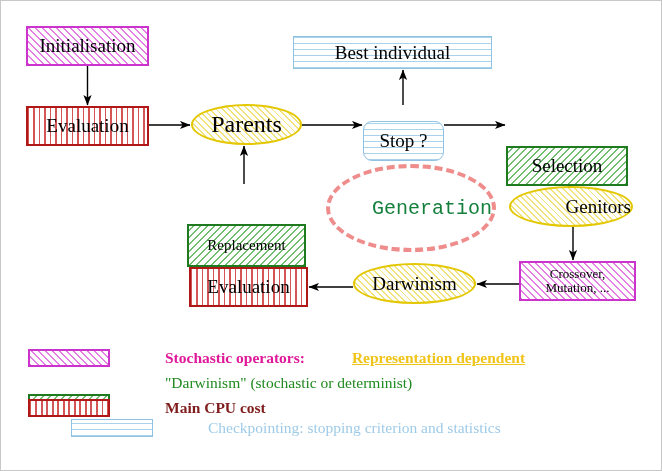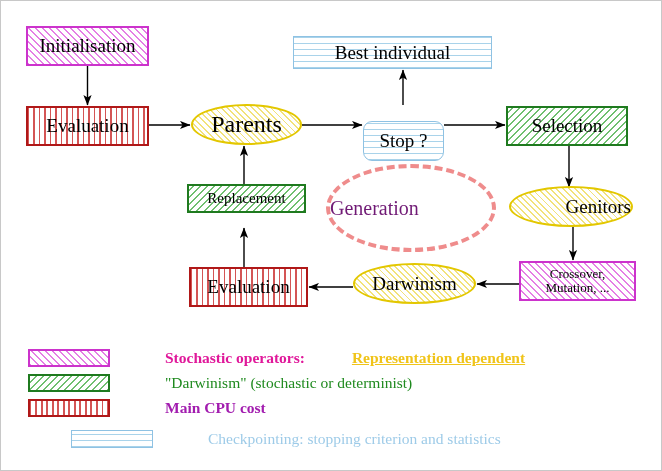--- a/index.html
+++ b/index.html
@@ -38,20 +38,21 @@
     background-image:repeating-linear-gradient(45deg,
         #e57fe5 0px,#e57fe5 1.4px,
         rgba(255,255,255,0) 1.4px,rgba(255,255,255,0) 5px);
   }
   .hatch-green{
     border:2px solid #1f7a1f;
     background-color:#ffffff;
     background-image:repeating-linear-gradient(-45deg,
         #6fbf6f 0px,#6fbf6f 1.4px,
         rgba(255,255,255,0) 1.4px,rgba(255,255,255,0) 5px);
+    margin-top:40px;
   }
   .hatch-red{
     border:2px solid #b01818;
     background-color:#ffffff;
     background-image:repeating-linear-gradient(90deg,
         #d45555 0px,#d45555 1.5px,
         rgba(255,255,255,0) 1.5px,rgba(255,255,255,0) 5.5px);
   }
   .hatch-blue{
     border:1.6px solid #8fc2e3;
@@ -70,23 +71,24 @@
 
   .ellipse{border-radius:50%;}
   .rounded{border-radius:9px;}
 
   .dashed-ellipse{
     position:absolute;
     box-sizing:border-box;
     border:4px dashed #ef8c8c;
     border-radius:50%;
     background:transparent;
-    display:flex;align-items:center;justify-content:flex-start;
-    color:#701a75;
+    display:flex;align-items:center;justify-content:flex-end;
+    color:#15803d;
     z-index:1;
+    font-family:Liberation Mono, monospace;
   }
 
   
   svg#edges{
     position:absolute;left:0;top:0;
     width:660px;height:469px;
     z-index:3;
     pointer-events:none;
   }
 
@@ -107,21 +109,21 @@
   .legend-text{
     margin-left:22px;
     font-size:15.5px;
     white-space:nowrap;
     font-weight:bold;
   }
   .legend-text.plain{font-weight:normal;}
   .lt-magenta{color:#e0189a;}
   .lt-yellow{color:#f0c419;}
   .lt-green{color:#1f8a1f;}
-  .lt-red{color:#a21caf;}
+  .lt-red{color:#7f1d1d;}
   .lt-blue{color:#9ecbe8;}
 </style>
 </head>
 <body>
 
 <div id="canvas">
 
   <div class="dashed-ellipse" style="left:325px;top:163px;width:170px;height:88px;">
     <span style="font-size:20px;">Generation</span>
   </div>
@@ -192,38 +194,38 @@
   </div>
 
   <div class="node hatch-yellow ellipse" style="left:352px;top:262px;width:123px;height:41px;font-size:19px;">
     <span>Darwinism</span>
   </div>
 
   <div class="node hatch-red" style="left:188px;top:266px;width:119px;height:40px;font-size:19px;">
     <span>Evaluation</span>
   </div>
 
-  <div class="node hatch-green" style="left:186px;top:183px;width:119px;height:29px;font-size:15px;">
+  <div class="node hatch-green" style="left:186px;top:183px;width:119px;height:43px;font-size:15px;">
     <span>Replacement</span>
   </div>
 
   <div class="legend-row" style="top:347px;">
     <div class="swatch hatch-magenta"></div>
     <div class="legend-text lt-magenta">Stochastic operators:</div>
     <div class="legend-text lt-yellow" style="margin-left:14px;text-decoration:underline;">Representation dependent</div>
   </div>
 
   <div class="legend-row" style="top:372px;">
     <div class="swatch hatch-green"></div>
     <div class="legend-text plain lt-green">"Darwinism" (stochastic or determinist)</div>
   </div>
 
   <div class="legend-row" style="top:397px;">
     <div class="swatch hatch-red"></div>
     <div class="legend-text lt-red">Main CPU cost</div>
   </div>
 
-  <div class="legend-row" style="top:428px;padding-left:43px;">
+  <div class="legend-row" style="top:417px;padding-left:43px;">
     <div class="swatch hatch-blue"></div>
     <div class="legend-text plain lt-blue">Checkpointing: stopping criterion and statistics</div>
   </div>
 
 </div>
 
 </body></html>

